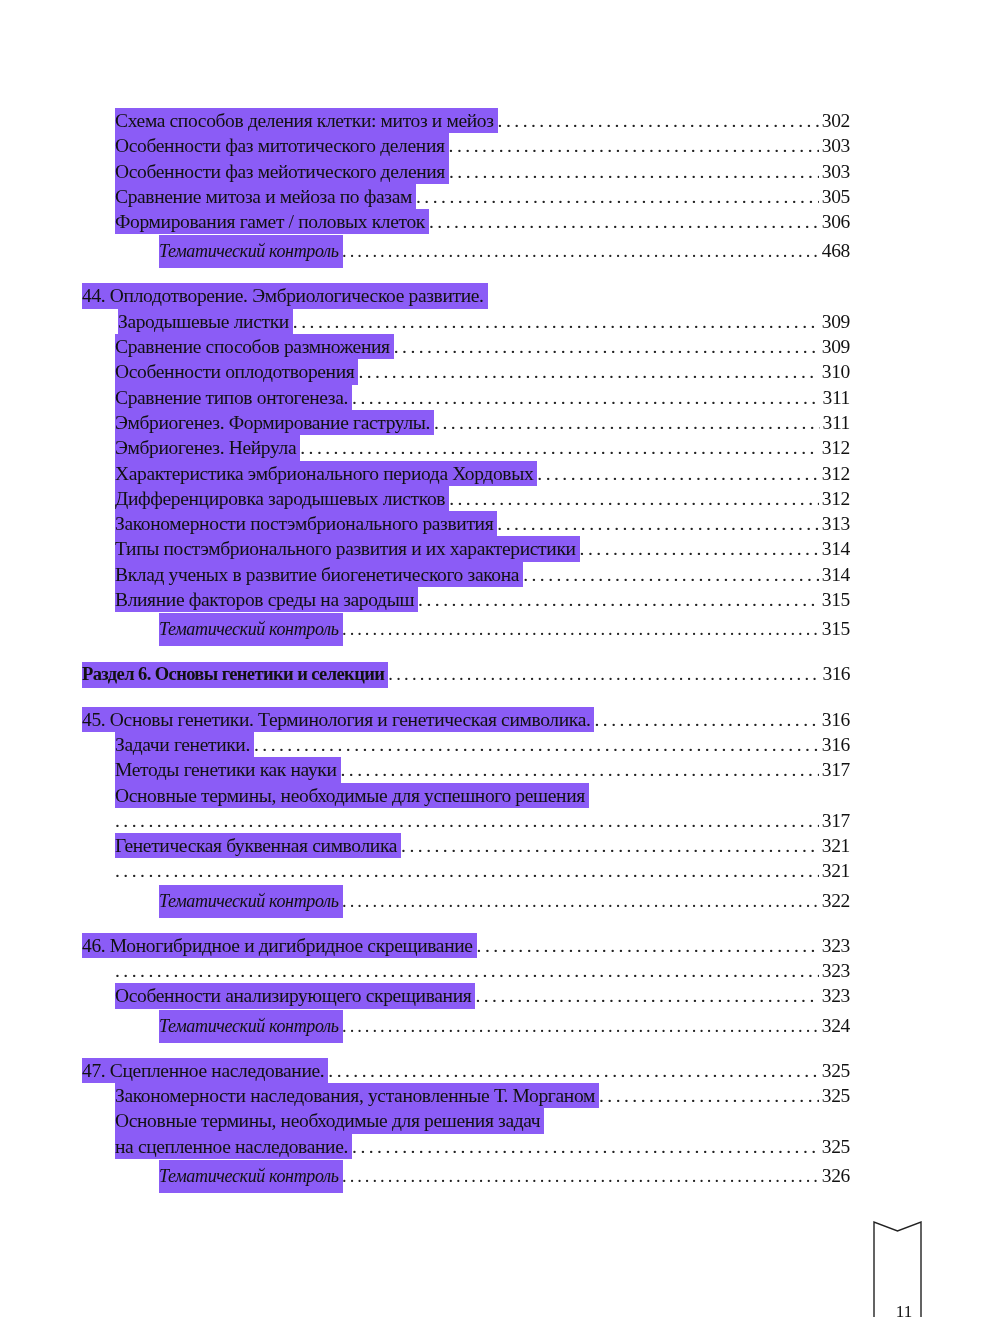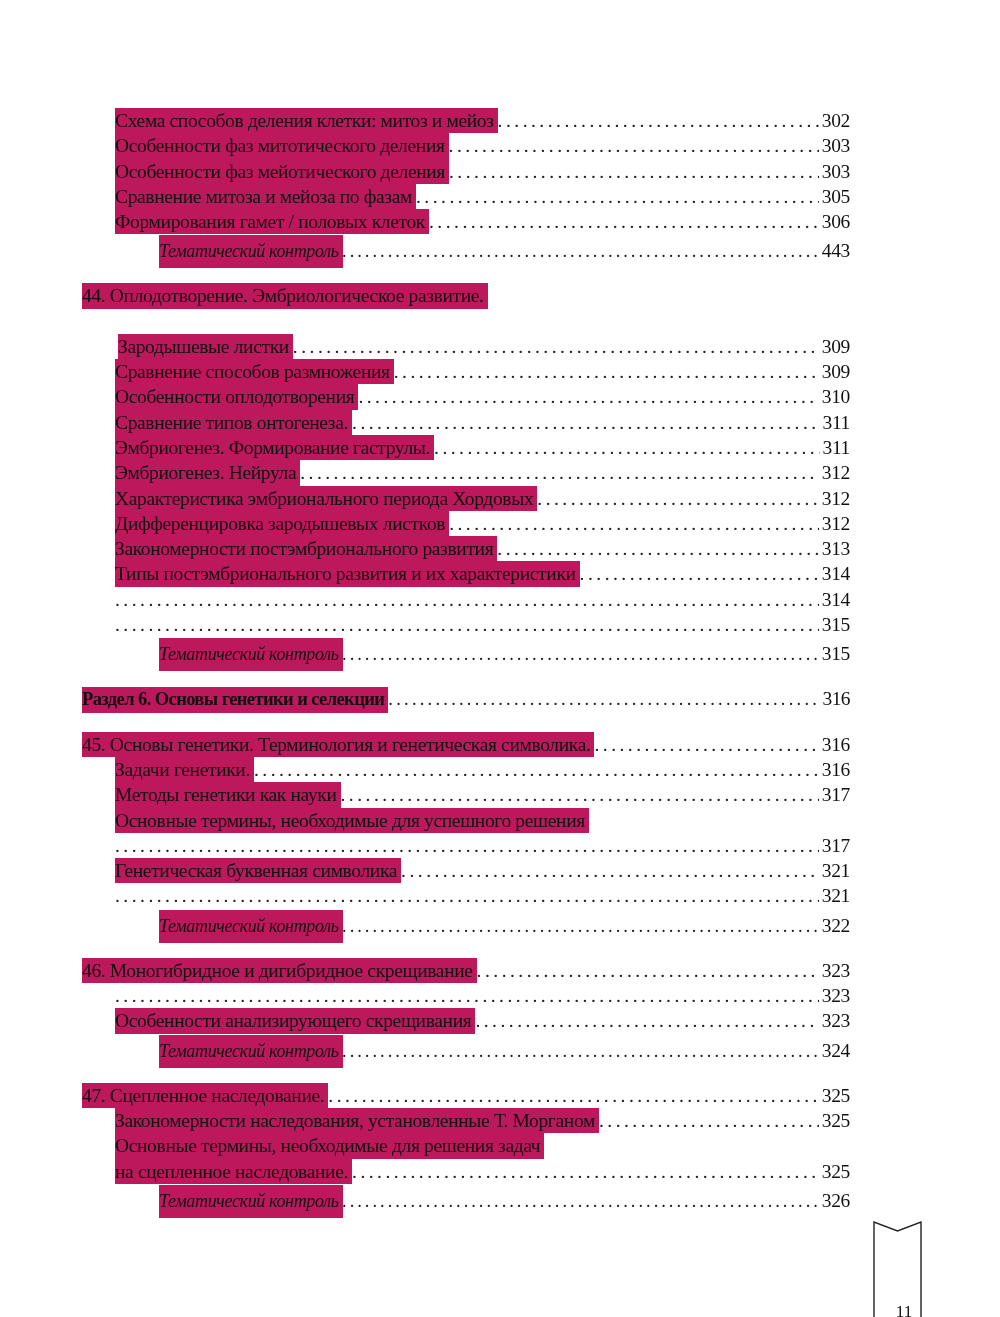--- a/index.html
+++ b/index.html
@@ -1,27 +1,27 @@
 <!DOCTYPE html>
 <html><head>
 <meta charset="utf-8">
 <style>
   html, body { margin: 0; padding: 0; background: #ffffff; }
   body { width: 1000px; height: 1317px; position: relative; overflow: hidden;
          font-family: "Liberation Serif", "DejaVu Serif", serif; color: #111; }
   .toc { position: absolute; left: 82px; top: 108px; width: 768px; }
   .row { display: flex; align-items: baseline; font-size: 19.5px; line-height: 25.3px; height: 25.3px;
          letter-spacing: -0.35px; white-space: nowrap; }
-  .row .lbl { flex: 0 0 auto; padding-right: 4px; background: #be185d; }
+  .row .lbl { flex: 0 0 auto; padding-right: 4px; background: #8b5cf6; }
   .row .dots { flex: 1 1 auto; overflow: hidden; white-space: nowrap; letter-spacing: 3.6px; color: #222; }
   .row .dots::before { content: ". . . . . . . . . . . . . . . . . . . . . . . . . . . . . . . . . . . . . . . . . . . . . . . . . . . . . . . . . . . . . . . . . . . . . . . . . . . . . . . . . . . . . . . . . . ."; letter-spacing: 0; word-spacing: -1.4px; }
   .row .pg { flex: 0 0 auto; padding-left: 3px; text-align: left; }
   .row.sub { padding-left: 33px; }
   .row.topic { padding-left: 0; }
-  .row.cont { padding-left: 36px; margin-top: 25px; }
+  .row.cont { padding-left: 36px; }
   .row.ctrl { padding-left: 77px; font-style: italic; font-size: 18px; height: 29px; line-height: 33px; }
   .row.ctrl .pg { font-style: normal; font-size: 19.5px; }
   .row.section { font-weight: bold; font-size: 18.5px; letter-spacing: -0.6px; }
   .row.section .pg { font-weight: normal; font-size: 19.5px; }
   .row.section .dots { font-weight: normal; }
   .row.noleader .dots { visibility: hidden; }
   .gap-m { height: 20px; }
   .bookmark { position: absolute; left: 873px; top: 1220px; width: 49px; height: 97px; }
   .bookmark-num { position: absolute; left: 873px; top: 1302px; width: 62px; text-align: center;
                   font-size: 17px; font-family: "Liberation Serif", serif; }
@@ -52,21 +52,21 @@
       <span class="pg">305</span>
     </div>
   <div class="row sub">
       <span class="lbl">Формирования гамет / половых клеток</span>
       <span class="dots"></span>
       <span class="pg">306</span>
     </div>
   <div class="row ctrl">
       <span class="lbl">Тематический контроль</span>
       <span class="dots"></span>
-      <span class="pg">443</span>
+      <span class="pg">468</span>
     </div>
 
   <div class="gap-m"></div>
 
   <div class="row topic noleader">
       <span class="lbl">44. Оплодотворение. Эмбриологическое развитие.</span>
       <span class="dots"></span>
     </div>
   <div class="row cont">
       <span class="lbl">Зародышевые листки</span>
@@ -112,24 +112,26 @@
       <span class="lbl">Закономерности постэмбрионального развития</span>
       <span class="dots"></span>
       <span class="pg">313</span>
     </div>
   <div class="row sub">
       <span class="lbl">Типы постэмбрионального развития и их характеристики</span>
       <span class="dots"></span>
       <span class="pg">314</span>
     </div>
   <div class="row sub">
+      <span class="lbl">Вклад ученых в развитие биогенетического закона</span>
       <span class="dots"></span>
       <span class="pg">314</span>
     </div>
   <div class="row sub">
+      <span class="lbl">Влияние факторов среды на зародыш</span>
       <span class="dots"></span>
       <span class="pg">315</span>
     </div>
   <div class="row ctrl">
       <span class="lbl">Тематический контроль</span>
       <span class="dots"></span>
       <span class="pg">315</span>
     </div>
 
   <div class="gap-m"></div>

